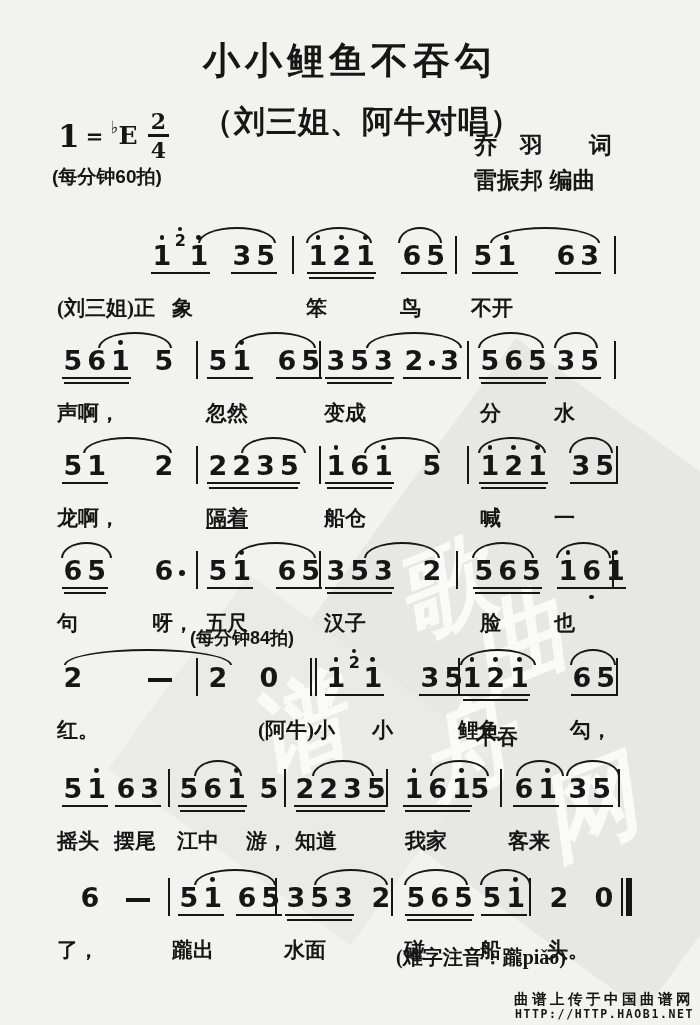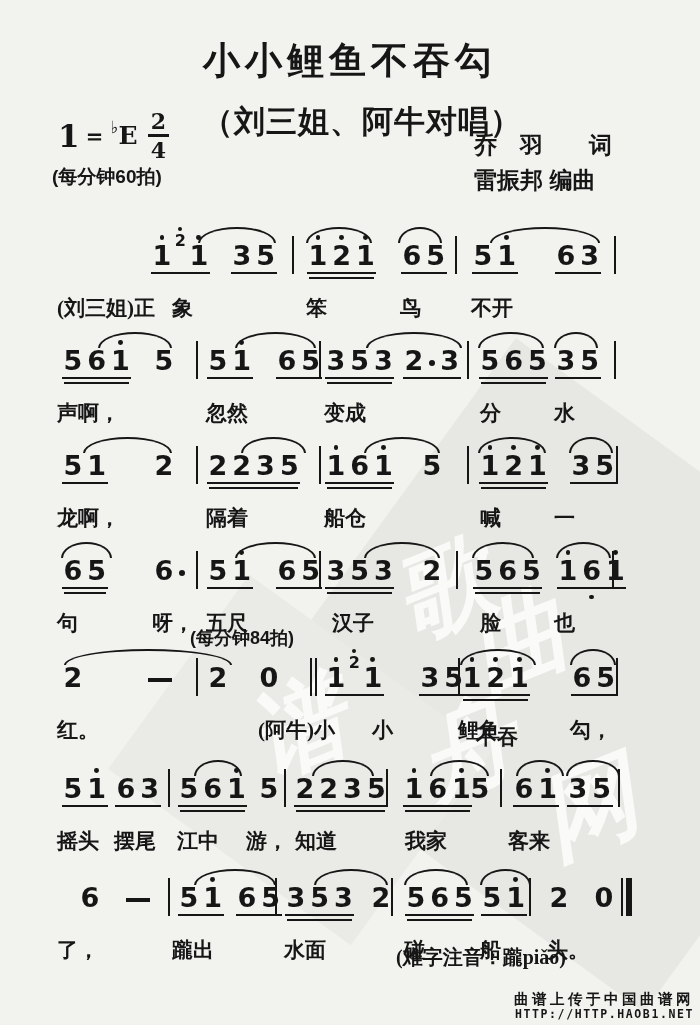--- a/index.html
+++ b/index.html
@@ -242,21 +242,21 @@
         <span class="nt">3</span>
         <span class="nt">5</span>
       </span>
       <div class="bar" style="left: 616px;"></div>
       <div class="arc" style="left: 83px; width: 85px;"></div>
       <div class="arc" style="left: 241px; width: 61px;"></div>
       <div class="arc" style="left: 364px; width: 72px;"></div>
       <div class="arc" style="left: 478px; width: 64px;"></div>
       <div class="arc" style="left: 569px; width: 40px;"></div>
       <span class="lyr" style="left: 57px;">龙啊，</span>
-      <span class="lyr" style="left: 206px;">隔着</span>
+      <span class="lyr" style="left: 206px; text-decoration: underline;">隔着</span>
       <span class="lyr" style="left: 324px;">船仓</span>
       <span class="lyr" style="left: 480px;">喊</span>
       <span class="lyr" style="left: 554px;">一</span>
     </div>
     <div class="music-line" style="top: 547px;">
       <span class="grp u2" style="left: 61px;">
         <span class="nt">6</span>
         <span class="nt">5</span>
       </span>
       <span class="grp" style="left: 152px;">
@@ -294,21 +294,21 @@
       </span>
       <div class="bar" style="left: 612px;"></div>
       <div class="arc" style="left: 61px; width: 47px;"></div>
       <div class="arc" style="left: 235px; width: 77px;"></div>
       <div class="arc" style="left: 364px; width: 72px;"></div>
       <div class="arc" style="left: 472px; width: 58px;"></div>
       <div class="arc" style="left: 556px; width: 51px;"></div>
       <span class="lyr" style="left: 57px;">句</span>
       <span class="lyr" style="left: 152px;">呀，</span>
       <span class="lyr" style="left: 206px; text-align: right;">五尺</span>
-      <span class="lyr" style="left: 324px; margin-left: 8px;">汉子</span>
+      <span class="lyr" style="left: 324px;">汉子</span>
       <span class="lyr" style="left: 480px;">脸</span>
       <span class="lyr" style="left: 554px;">也</span>
     </div>
     <div class="music-line" style="top: 654px;">
       <span class="annot" style="left: 190px; top: -28px;">(每分钟84拍)</span>
       <span class="grp" style="left: 61px;">
         <span class="nt">2</span>
       </span>
       <span class="grp" style="left: 145px;">
         <span class="dashnote"></span>

